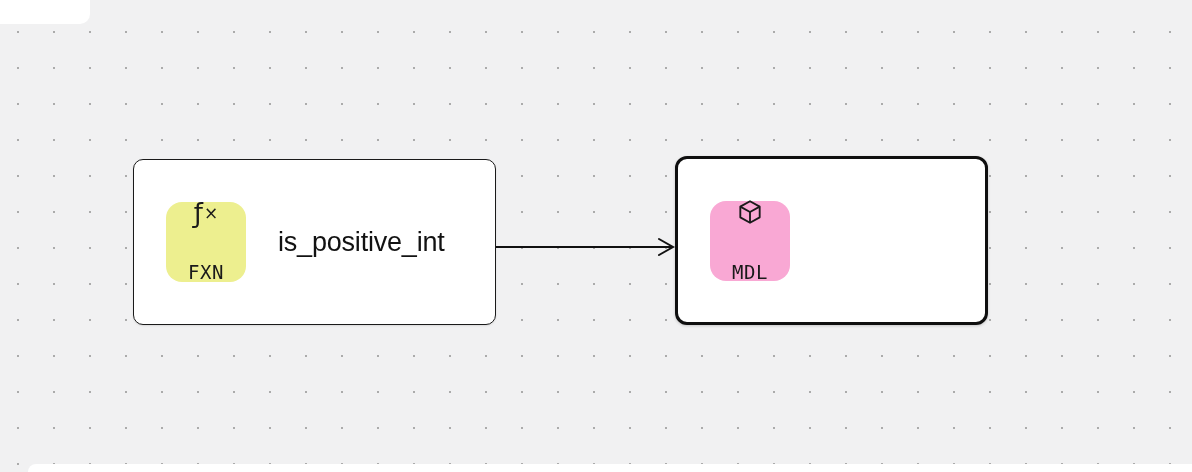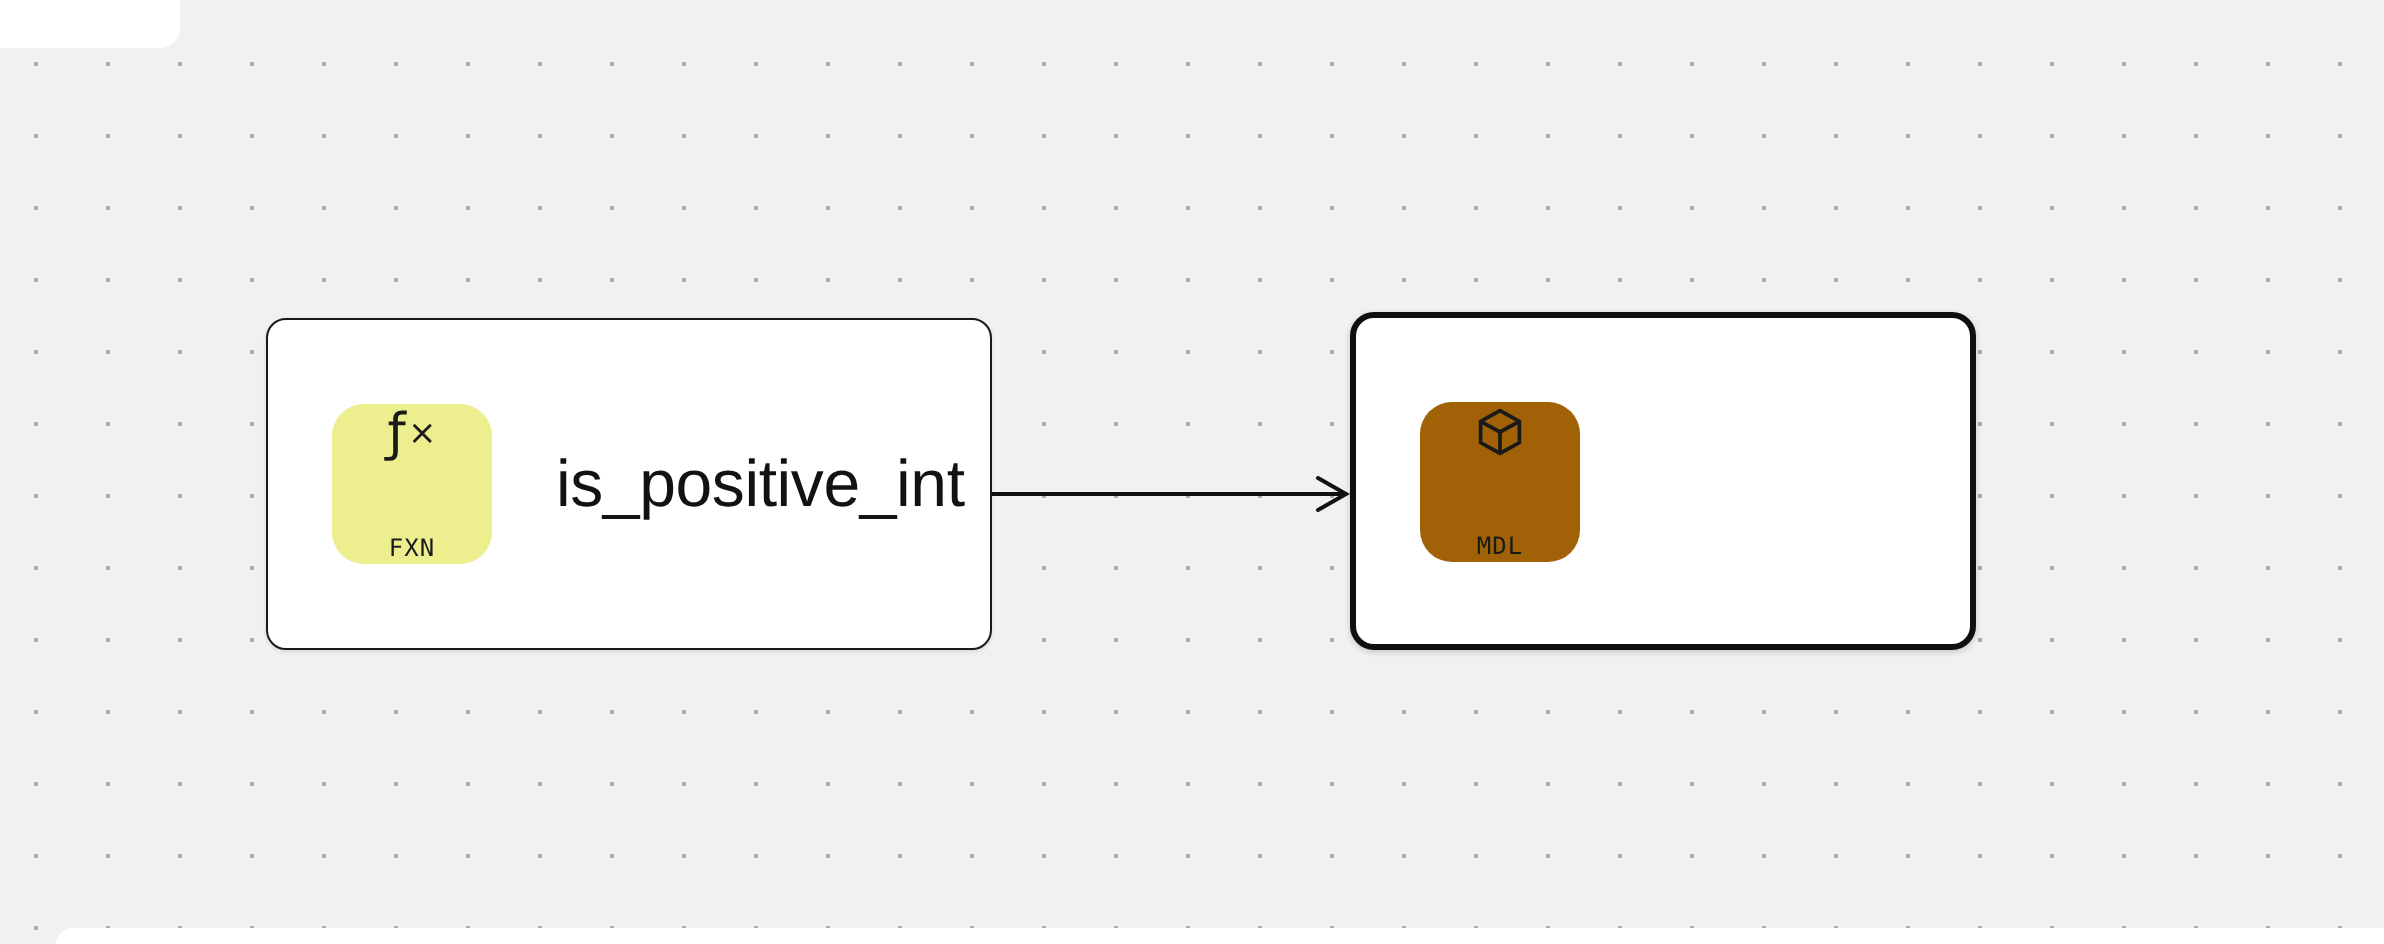--- a/index.html
+++ b/index.html
@@ -72,28 +72,28 @@
     display: flex;
     align-items: center;
     justify-content: center;
     line-height: 1;
   }
   .glyph-f { font-size: 26px; font-family: "DejaVu Sans", sans-serif; }
   .glyph-x { font-size: 17px; font-family: "DejaVu Sans", sans-serif; margin-left: 1px; }
   .badge-glyph svg { display: block; }
   .badge-label {
     font-family: "DejaVu Sans Mono", "Liberation Mono", monospace;
-    font-size: 12px;
+    font-size: 19px;
     line-height: 1.2;
     letter-spacing: 0.5px;
     margin-top: 34px;
   }
 
   .node-label {
-    font-size: 33px;
+    font-size: 27px;
     color: #121212;
     letter-spacing: -0.2px;
     white-space: nowrap;
   }
 
   .edge-svg {
     position: absolute;
     left: 494px; top: 235px;
     overflow: visible;
     cursor: pointer;
@@ -117,21 +117,21 @@
       <div class="badge-glyph">
         <span class="glyph-f">ƒ</span>
         <span class="glyph-x">×</span>
       </div>
       <div class="badge-label">FXN</div>
     </div>
     <div class="node-label">is_positive_int</div>
   </div>
 
   <div class="node node-mdl">
-    <div class="badge" style="background-color: #a16207;">
+    <div class="badge" style="background-color: #f9a8d4;">
       <div class="badge-glyph">
         <svg width="28" height="28" viewBox="0 0 24 24" fill="none" stroke="#1a1a1a" stroke-width="1.6" stroke-linejoin="round">
           <path d="M12 2.8 L20.3 7.4 L20.3 16.6 L12 21.2 L3.7 16.6 L3.7 7.4 Z"></path>
           <path d="M3.7 7.4 L12 12 L20.3 7.4"></path>
           <path d="M12 12 L12 21.2"></path>
         </svg>
       </div>
       <div class="badge-label">MDL</div>
     </div>
   </div>

